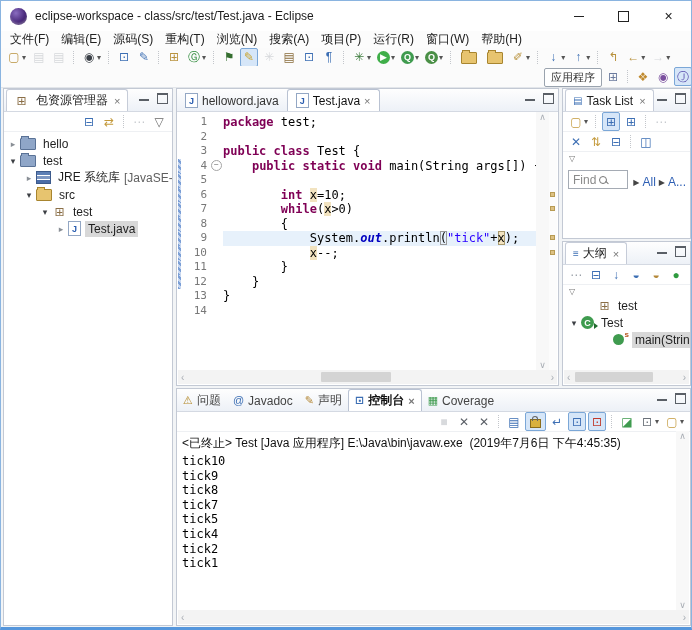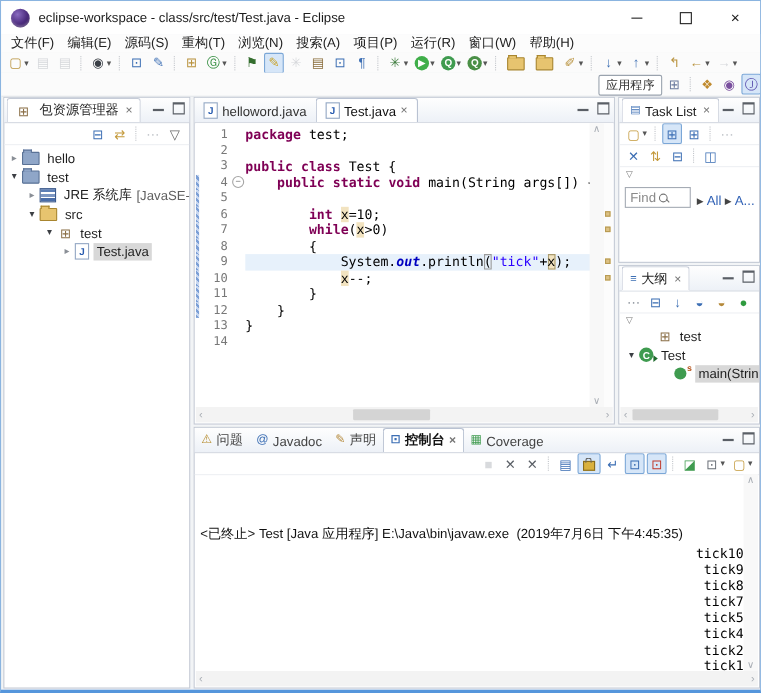--- a/index.html
+++ b/index.html
@@ -97,21 +97,21 @@
   .lens:after{content:"";position:absolute;left:5px;top:5px;width:4px;height:1px;background:#777;transform:rotate(45deg);}
   .tl-links{display:flex;align-items:center;gap:3px;font-size:12px;}
   .tl-links .tri{font-size:8px;color:#444;}
   .tl-links a{color:#2e5fb4;text-decoration:none;}
   
   .ctab{display:flex;align-items:center;gap:4px;height:21px;padding:0 6px;font-size:12px;color:#444;white-space:nowrap;}
   .ctab.active{background:#fff;border:1px solid #b9c2d2;border-bottom:none;border-radius:3px 3px 0 0;color:#111;font-weight:bold;}
   .ctab .tic{font-size:11px;line-height:1;}
   .cons-status{font-size:12px;color:#111;padding:4px 2px 2px 4px;white-space:pre;}
   .cons-out{font-family:"DejaVu Sans Mono","Liberation Mono",monospace;font-size:12px;color:#000;padding-left:4px;}
-  .cons-out div{height:14.6px;line-height:14.6px;text-align:right;}
+  .cons-out div{height:14.6px;line-height:14.6px;}
   .sash{position:absolute;background:transparent;}
 </style>
 </head>
 <body>
 
 <div class="win">
 
   <div class="titlebar">
     <span class="app-ico"></span>
     <span class="title-text">eclipse-workspace - class/src/test/Test.java - Eclipse</span>
@@ -625,21 +625,21 @@
         </span>
         <span class="ic">
           <span class="g" style="color: rgb(106, 112, 120);">⊡</span>
           <span class="dd">▾</span>
         </span>
         <span class="ic">
           <span class="g" style="color: rgb(196, 154, 60);">▢</span>
           <span class="dd">▾</span>
         </span>
       </div>
-    <div style="position:absolute;left:1px;right:14px;top:42px;bottom:15px;overflow:hidden;margin-top:42px;">
+    <div style="position:absolute;left:1px;right:14px;top:42px;bottom:15px;overflow:hidden;">
       <div class="cons-status">&lt;已终止&gt; Test [Java 应用程序] E:\Java\bin\javaw.exe  (2019年7月6日 下午4:45:35)</div>
       <div class="cons-out" id="console-output">
           <div>tick10</div>
           <div>tick9</div>
           <div>tick8</div>
           <div>tick7</div>
           <div>tick5</div>
           <div>tick4</div>
           <div>tick2</div>
           <div>tick1</div>

